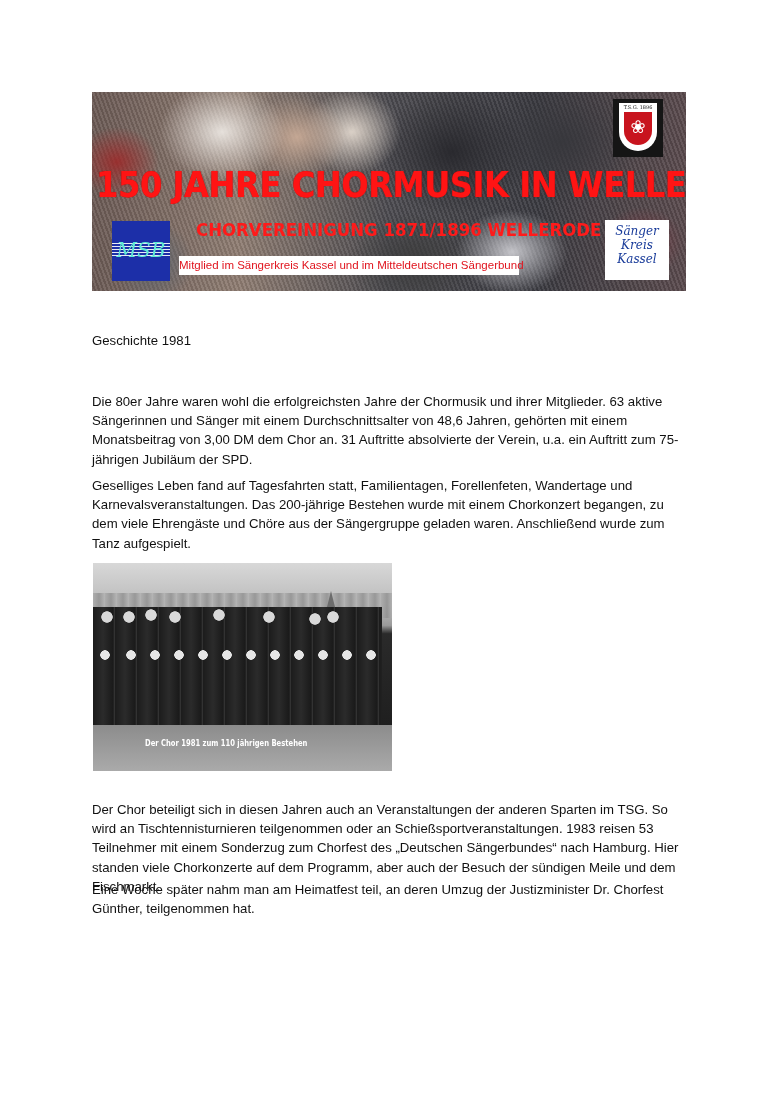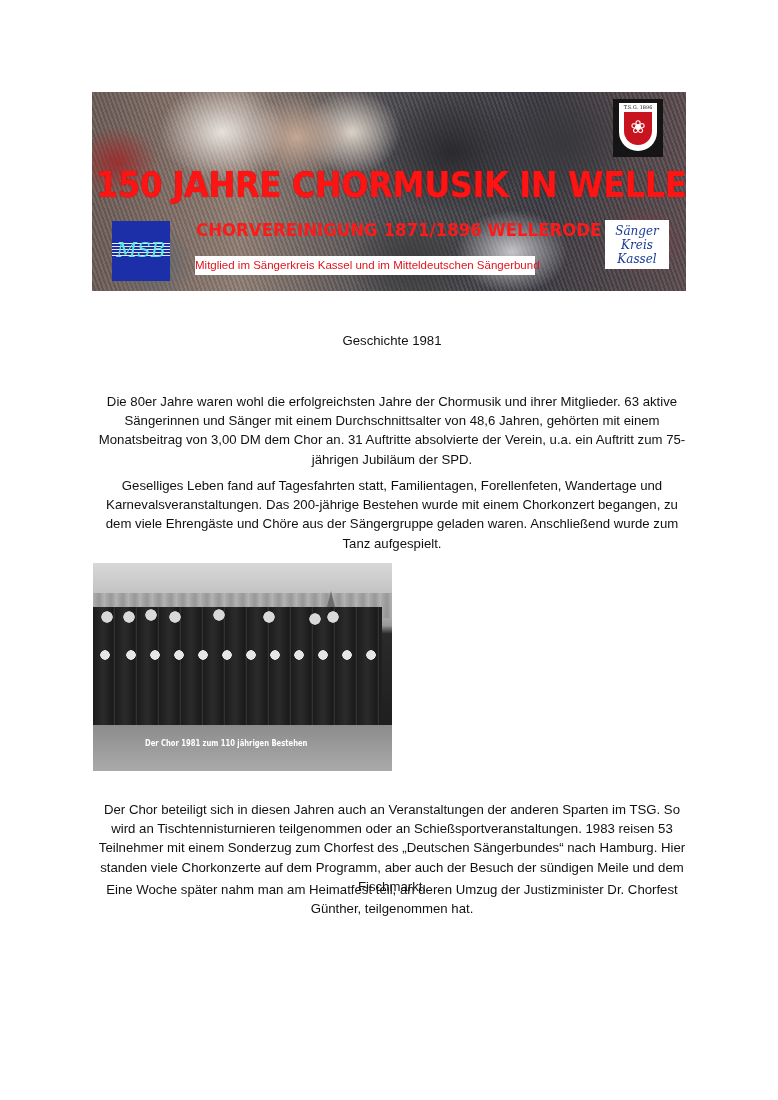--- a/index.html
+++ b/index.html
@@ -63,21 +63,21 @@
       font-family: "DejaVu Sans", sans-serif;
       font-weight: bold;
       font-size: 18px;
       line-height: 22px;
       white-space: nowrap;
       transform: scaleX(0.92);
       transform-origin: left center;
     }
     .banner-membership {
       position: absolute;
-      left: 103px;
+      left: 87px;
       top: 164px;
       width: 340px;
       height: 19px;
       background: #ffffff;
       color: #e0141e;
       font-family: "Liberation Sans", sans-serif;
       font-size: 11.5px;
       line-height: 19px;
       white-space: nowrap;
     }
@@ -156,21 +156,21 @@
       text-align: center;
       color: #ffffff;
       font-size: 18px;
       line-height: 22px;
     }
     .logo-saenger {
       position: absolute;
       left: 513px;
       top: 128px;
       width: 64px;
-      height: 49px;
+      height: 60px;
       background: #ffffff;
     }
     .logo-saenger .text {
       position: absolute;
       left: 0;
       right: 0;
       top: 4px;
       text-align: center;
       color: #1a3c9a;
       font-family: "DejaVu Serif", serif;
@@ -182,21 +182,20 @@
     
     .doc-text {
       position: absolute;
       left: 92px;
       width: 600px;
       font-family: "Liberation Sans", sans-serif;
       font-size: 13.2px;
       line-height: 19.2px;
       color: #111111;
       margin: 0;
-      text-align: center;
     }
     .heading {
       top: 331px;
     }
     .p1 { top: 392px; }
     .p2 { top: 476px; }
     .p3 { top: 800px; }
     .p4 { top: 880px; }
 
     

